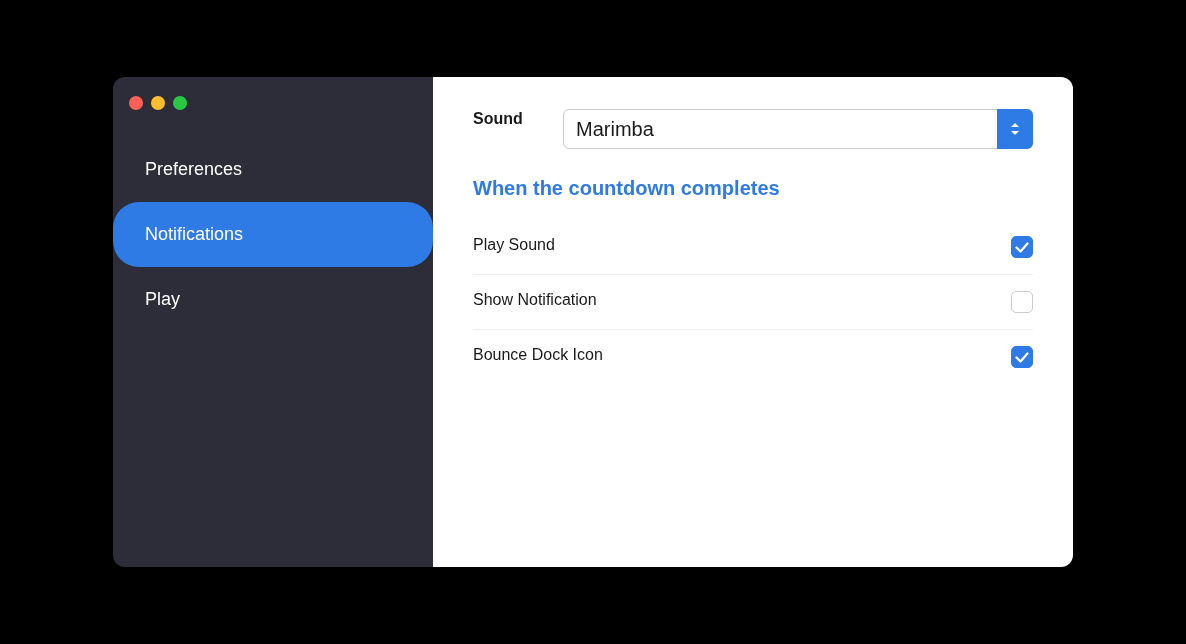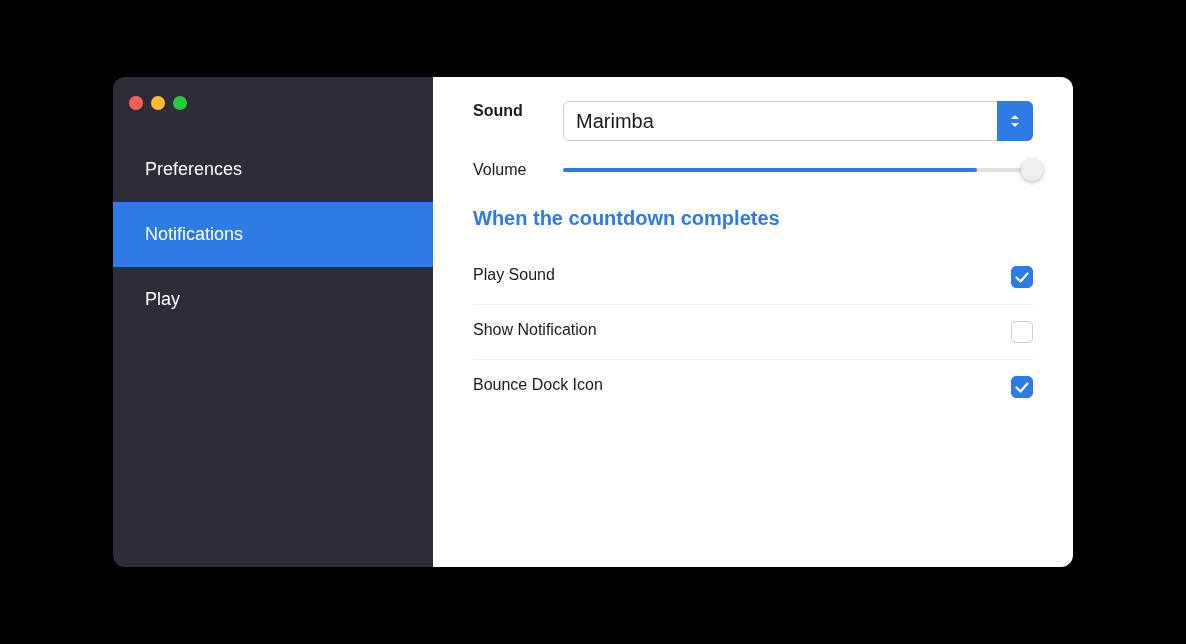--- a/index.html
+++ b/index.html
@@ -54,26 +54,27 @@
       padding: 22px 32px;
       color: #fff;
       font-size: 18px;
       font-weight: 500;
       cursor: pointer;
       border-radius: 0;
     }
     .sidebar-item.active {
       background: #2f7be5;
       color: #fff;
+      border-radius: 26px;
     }
     
     .main-content {
       flex: 1;
       background: #fff;
-      padding: 24px 40px;
+      padding: 32px 40px;
       overflow-y: auto;
     }
     .section {
       margin-bottom: 28px;
     }
     .section-title {
       font-size: 20px;
       font-weight: 700;
       color: #2f7be5;
       margin-bottom: 20px;
@@ -234,29 +235,20 @@
           </select>
           <div class="select-arrow">
             <svg width="12" height="16" viewBox="0 0 12 16">
               <path d="M6 2 L2 6 L10 6 Z" fill="white"></path>
               <path d="M6 14 L2 10 L10 10 Z" fill="white"></path>
             </svg>
           </div>
         </div>
       </div>
 
-      <div class="form-row">
-        <span class="form-label">Volume</span>
-        <div class="volume-slider-wrapper">
-          <div class="slider-track">
-            <div class="slider-fill"></div>
-            <div class="slider-thumb"></div>
-          </div>
-        </div>
-      </div>
     </div>
 
     <div class="section">
       <div class="section-title">When the countdown completes</div>
 
       <div class="checkbox-row">
         <span class="checkbox-label">Play Sound</span>
         <div class="checkbox-box checked">
           <svg width="14" height="11" viewBox="0 0 14 11" fill="none">
             <path d="M1.5 5.5L5.5 9.5L12.5 1.5" stroke="white" stroke-width="2.2" stroke-linecap="round" stroke-linejoin="round"></path>

